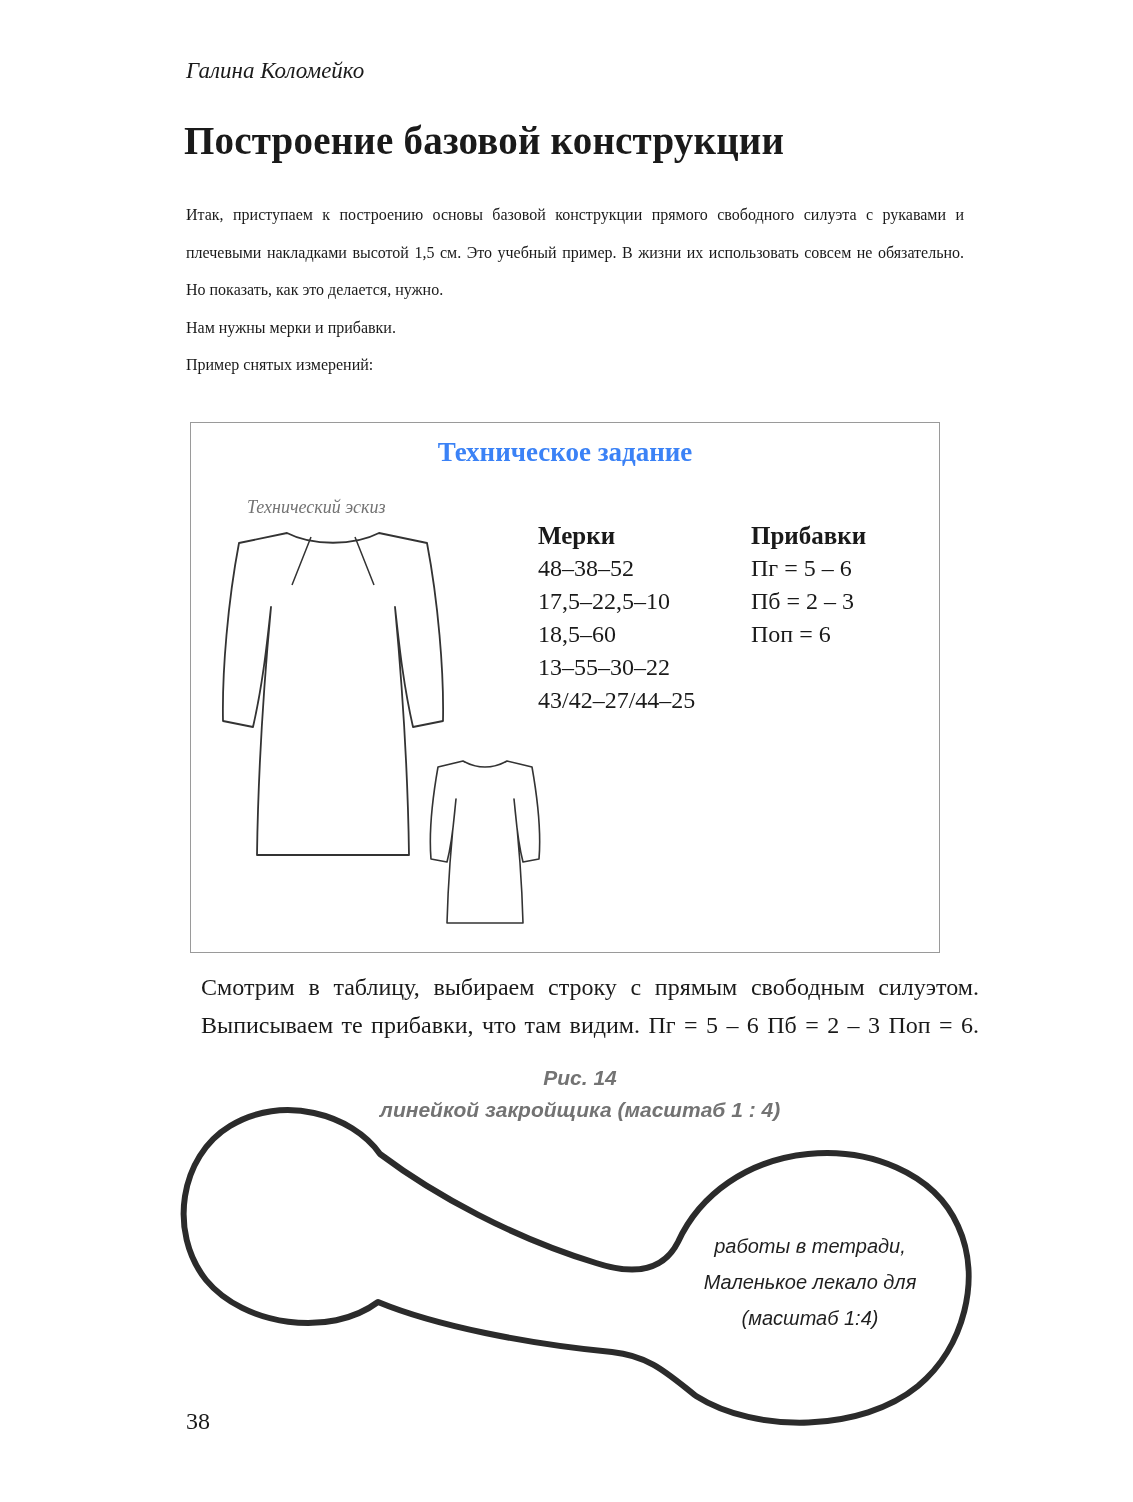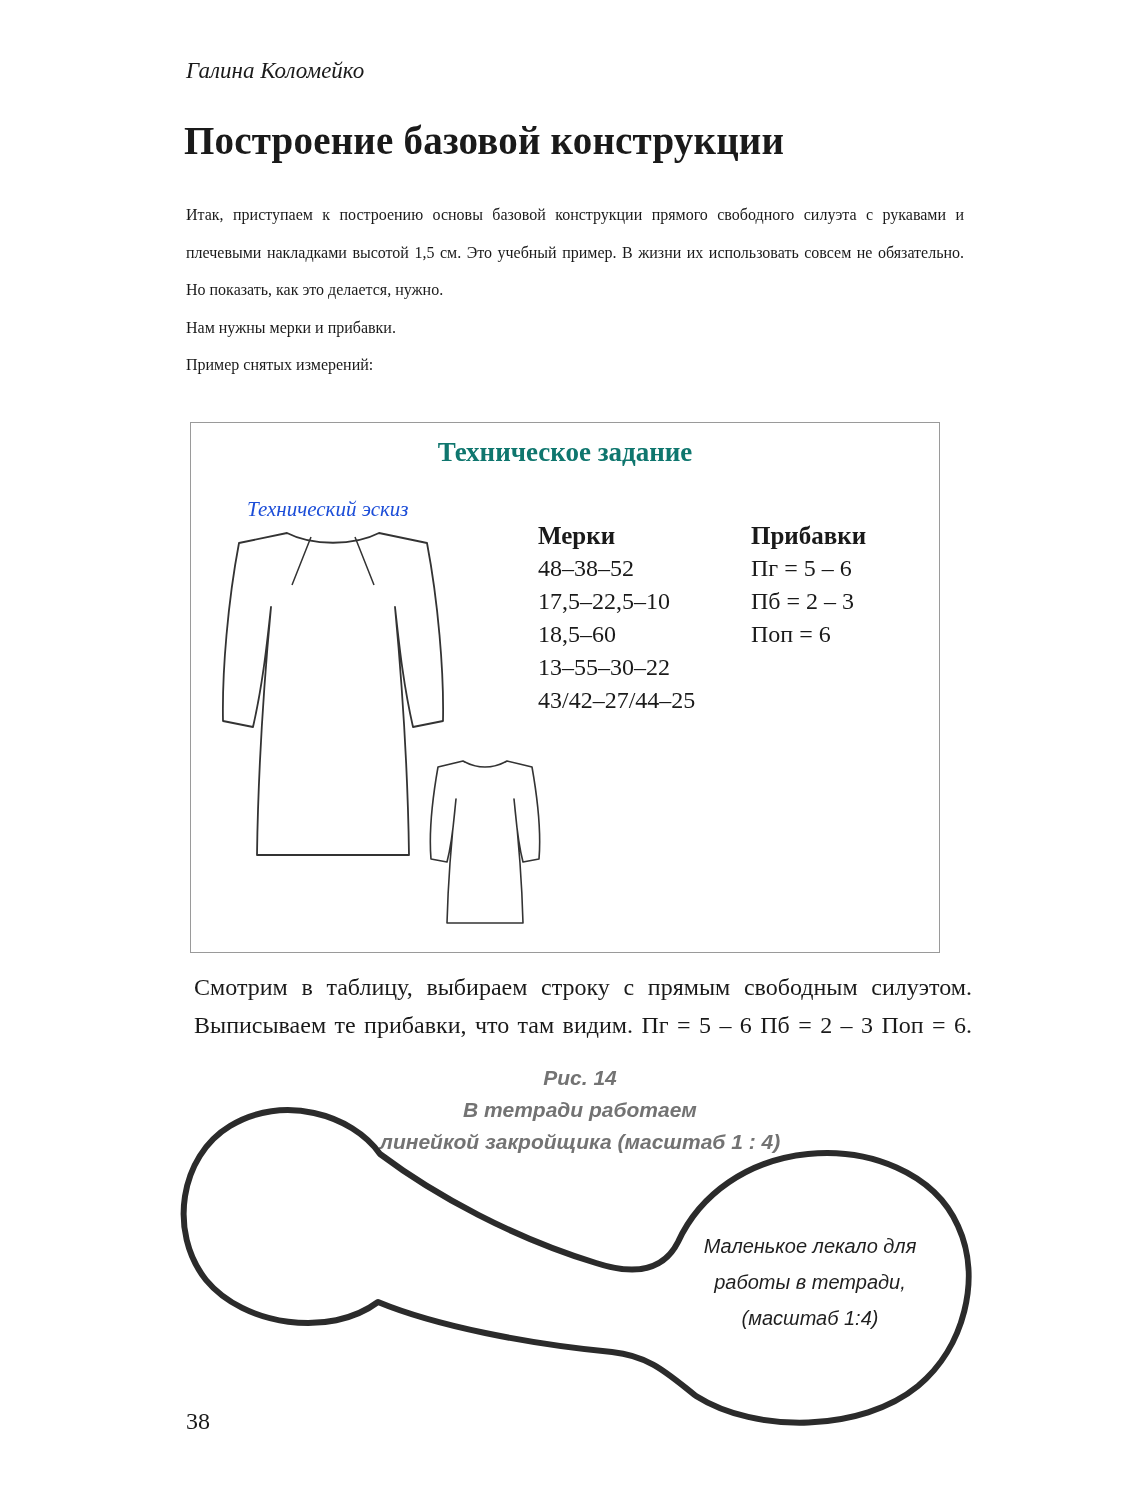--- a/index.html
+++ b/index.html
@@ -9,25 +9,25 @@
     background:#ffffff; color:#1a1a1a; overflow:hidden;
     font-family:"Liberation Serif", serif;
     padding-left:48px;
   }
   .abs { position:absolute; }
   .author { left:186px; top:58px; font-style:italic; font-size:23px; }
   .title  { left:184px; top:118px; font-weight:bold; font-size:39px; letter-spacing:0.2px; }
   .bodytext { left:186px; top:196px; width:778px; font-size:16px; line-height:37.5px; text-align:justify; }
   .bodytext p.noj { text-align:left; }
   .techbox { left:190px; top:422px; width:750px; height:531px; border:1px solid #9a9a9a; background:#fff; }
-  .techtitle { top:14px; left:0; width:100%; text-align:center; font-weight:bold; font-size:27px; color:#0f766e; }
-  .sketchlabel { left:56px; top:74px; font-style:italic; font-size:21px; color:#1d4ed8; }
+  .techtitle { top:14px; left:0; width:100%; text-align:center; font-weight:bold; font-size:27px; color:#3b82f6; }
+  .sketchlabel { left:56px; top:74px; font-style:italic; font-size:18px; color:#737373; }
   .col { font-size:24px; line-height:33px; }
   .colhead { font-weight:bold; font-size:25px; }
-  .p2 { left:194px; top:968px; width:778px; font-size:24px; line-height:38px; text-align:justify; text-align-last:justify; }
+  .p2 { left:201px; top:968px; width:778px; font-size:24px; line-height:38px; text-align:justify; text-align-last:justify; }
   .caption {
     left:266px; top:1062px; width:628px; text-align:center;
     font-family:"Liberation Sans", sans-serif; font-style:italic; font-weight:bold;
     font-size:21px; line-height:32px; color:#737373;
   }
   .curvelabel {
     left:693px; top:1228px; width:234px; text-align:center;
     font-family:"Liberation Sans", sans-serif; font-style:italic;
     font-size:20px; line-height:36px; color:#1f1f1f;
   }
@@ -76,40 +76,39 @@
       <div>Пг = 5 – 6</div>
       <div>Пб = 2 – 3</div>
       <div>Поп = 6</div>
     </div>
   </div>
 
   <p class="abs p2">Смотрим в таблицу, выбираем строку с прямым свободным силуэтом. Выписываем те прибавки, что там видим. Пг = 5 – 6 Пб = 2 – 3 Поп = 6.</p>
 
   <div class="abs caption">
     <div>Рис. 14</div>
-    <div>В тетради работаем</div>
     <div>линейкой закройщика (масштаб 1 : 4)</div>
   </div>
 
   <svg class="abs overlay" width="1133" height="1502" viewBox="0 0 1133 1502">
     <path d="M 380 1154
              C 352 1114 282 1094 230 1126
              C 180 1156 168 1232 206 1280
              C 244 1326 330 1338 378 1302
              C 436 1326 528 1344 612 1352
              C 650 1356 668 1374 696 1396
              C 756 1434 862 1432 918 1386
              C 964 1348 982 1278 958 1226
              C 934 1172 868 1148 808 1154
              C 748 1160 700 1194 678 1242
              C 662 1274 630 1274 596 1263
              C 514 1238 436 1196 380 1154 Z" fill="none" stroke="#2b2b2b" stroke-width="6" stroke-linejoin="round" stroke-linecap="round"></path>
   </svg>
 
   <div class="abs curvelabel">
+    <div>работы в тетради,</div>
     <div>Маленькое лекало для</div>
-    <div>работы в тетради,</div>
     <div>(масштаб 1:4)</div>
   </div>
 
   <div class="abs pagenum">38</div>
 
 </div>
 
 </body></html>

